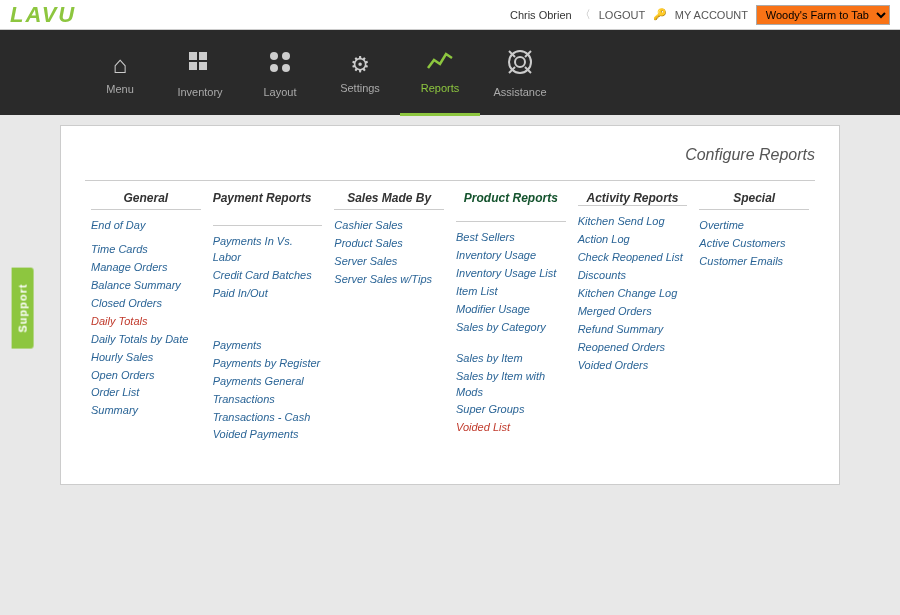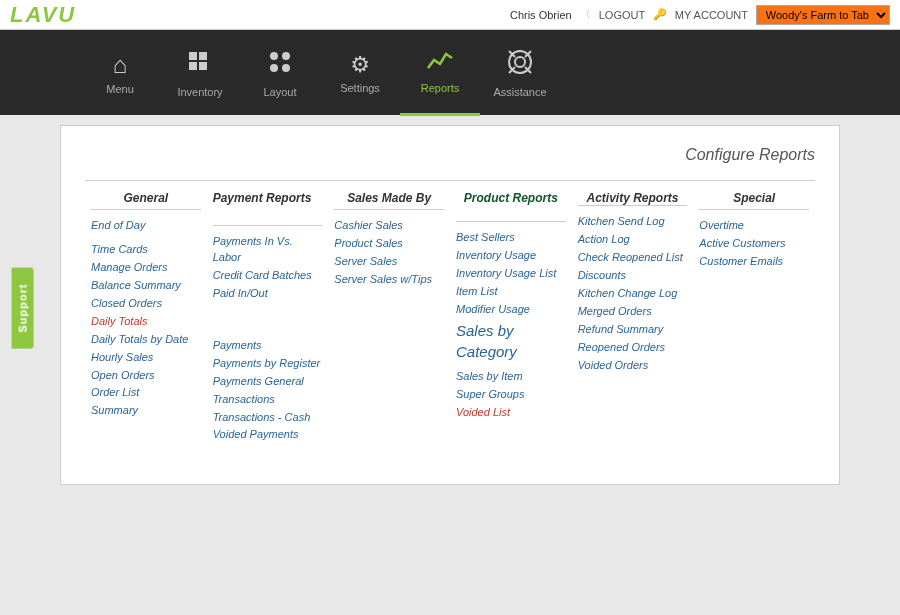--- a/index.html
+++ b/index.html
@@ -232,22 +232,23 @@
         <a style="display: block; color: rgb(42, 100, 150); text-decoration: none; margin-bottom: 2px; font-size: 11px; cursor: pointer; line-height: 1.45;">Server Sales</a>
         <a style="display: block; color: rgb(42, 100, 150); text-decoration: none; margin-bottom: 2px; font-size: 11px; cursor: pointer; line-height: 1.45;">Server Sales w/Tips</a>
       </div>
       <div style="padding: 0px 6px;">
         <div style="font-size: 12px; font-weight: bold; color: #14532d; margin-bottom: 8px; text-align: center; border-bottom: 1px solid rgb(204, 204, 204); padding-bottom: 16px;">Product Reports</div>
         <a style="display: block; color: rgb(42, 100, 150); text-decoration: none; margin-bottom: 2px; font-size: 11px; cursor: pointer; line-height: 1.45;">Best Sellers</a>
         <a style="display: block; color: rgb(42, 100, 150); text-decoration: none; margin-bottom: 2px; font-size: 11px; cursor: pointer; line-height: 1.45;">Inventory Usage</a>
         <a style="display: block; color: rgb(42, 100, 150); text-decoration: none; margin-bottom: 2px; font-size: 11px; cursor: pointer; line-height: 1.45;">Inventory Usage List</a>
         <a style="display: block; color: rgb(42, 100, 150); text-decoration: none; margin-bottom: 2px; font-size: 11px; cursor: pointer; line-height: 1.45;">Item List</a>
         <a style="display: block; color: rgb(42, 100, 150); text-decoration: none; margin-bottom: 2px; font-size: 11px; cursor: pointer; line-height: 1.45;">Modifier Usage</a>
-        <a style="display: block; color: rgb(42, 100, 150); text-decoration: none; margin-bottom: 6px; font-size: 15px; cursor: pointer; line-height: 1.45;">Sales by Category</a>
+        <a style="display: block; color: rgb(42, 100, 150); text-decoration: none; margin-bottom: 15px; font-size: 11px; cursor: pointer; line-height: 1.45;">Sales by Category</a>
         <a style="display: block; color: rgb(42, 100, 150); text-decoration: none; margin-bottom: 2px; font-size: 11px; cursor: pointer; line-height: 1.45;">Sales by Item</a>
+        <a style="display: block; color: rgb(42, 100, 150); text-decoration: none; margin-bottom: 2px; font-size: 11px; cursor: pointer; line-height: 1.45;">Sales by Item with Mods</a>
         <a style="display: block; color: rgb(42, 100, 150); text-decoration: none; margin-bottom: 2px; font-size: 11px; cursor: pointer; line-height: 1.45;">Super Groups</a>
         <a style="display: block; color: rgb(192, 57, 43); text-decoration: none; margin-bottom: 2px; font-size: 11px; cursor: pointer; line-height: 1.45;">Voided List</a>
       </div>
       <div style="padding: 0px 6px;">
         <div style="font-size: 12px; font-weight: bold; color: rgb(51, 51, 51); margin-bottom: 8px; text-align: center; border-bottom: 1px solid rgb(204, 204, 204); ">Activity Reports</div>
         <a style="display: block; color: rgb(42, 100, 150); text-decoration: none; margin-bottom: 2px; font-size: 11px; cursor: pointer; line-height: 1.45;">Kitchen Send Log</a>
         <a style="display: block; color: rgb(42, 100, 150); text-decoration: none; margin-bottom: 2px; font-size: 11px; cursor: pointer; line-height: 1.45;">Action Log</a>
         <a style="display: block; color: rgb(42, 100, 150); text-decoration: none; margin-bottom: 2px; font-size: 11px; cursor: pointer; line-height: 1.45;">Check Reopened List</a>
         <a style="display: block; color: rgb(42, 100, 150); text-decoration: none; margin-bottom: 2px; font-size: 11px; cursor: pointer; line-height: 1.45;">Discounts</a>
         <a style="display: block; color: rgb(42, 100, 150); text-decoration: none; margin-bottom: 2px; font-size: 11px; cursor: pointer; line-height: 1.45;">Kitchen Change Log</a>

